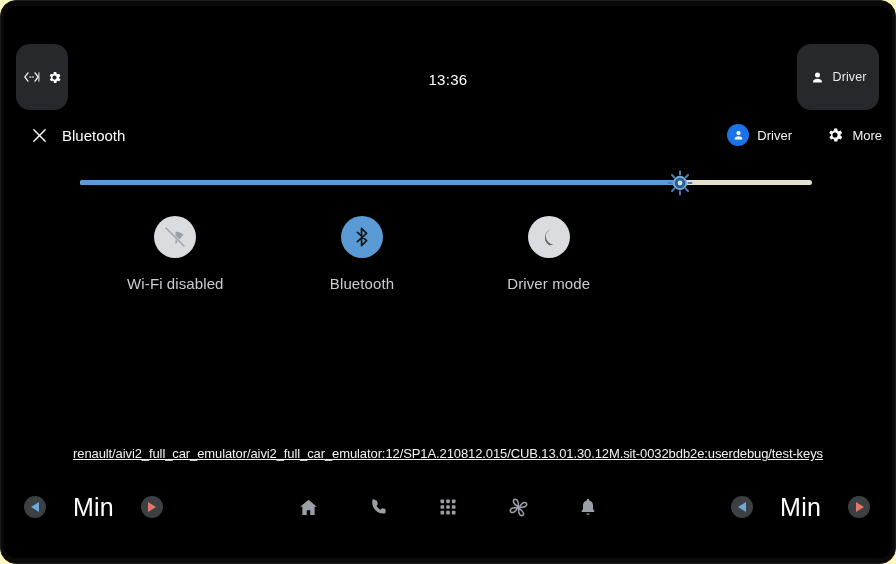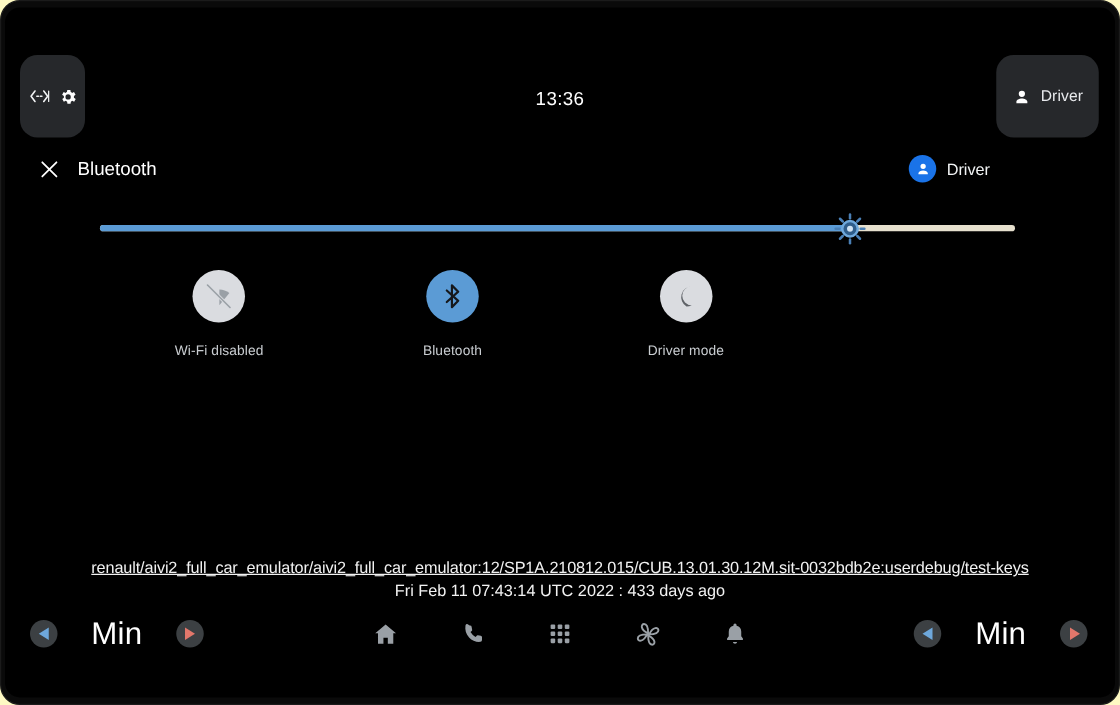--- a/index.html
+++ b/index.html
@@ -123,21 +123,21 @@
     cursor: pointer;
   }
   .tile-icon {
     width: 42px; height: 42px; border-radius: 50%;
     display: flex; align-items: center; justify-content: center;
   }
   .tile-icon.off { background: #dadce0; }
   .tile-icon.on  { background: #5b9bd5; }
   .tile-label {
     margin-top: 17px;
-    color: #c9cdd1; font-size: 11px; text-align: center;
+    color: #c9cdd1; font-size: 15px; text-align: center;
     letter-spacing: .1px;
   }
 
   
   #buildinfo {
     position: absolute; left: 0; top: 440px; width: 888px;
     text-align: center;
     color: #f2f2f2;
   }
   #build-line { font-size: 13px; letter-spacing: -.1px; white-space: nowrap; text-decoration: underline; }
@@ -235,20 +235,28 @@
 
       <div id="hdr-user" class="hdr-action">
         <span class="avatar-circle">
           <svg width="15" height="15" viewBox="0 0 24 24">
             <path fill="#ffffff" d="M12 11.5a3.4 3.4 0 1 0-3.4-3.4A3.4 3.4 0 0 0 12 11.5zm0 1.8c-2.9 0-6 1.5-6 3.6v1.3h12v-1.3c0-2.1-3.1-3.6-6-3.6z"></path>
           </svg>
         </span>
         <span class="hdr-label">Driver</span>
       </div>
 
+      <div id="hdr-more" class="hdr-action">
+        <span>
+          <svg width="18" height="18" viewBox="0 0 24 24">
+            <path fill="#ffffff" d="M19.4 13a7.8 7.8 0 0 0 0-2l2.1-1.6-2-3.5-2.5 1a7.6 7.6 0 0 0-1.7-1l-.4-2.6h-4l-.4 2.6c-.6.2-1.2.6-1.7 1l-2.5-1-2 3.5L6.6 11a7.8 7.8 0 0 0 0 2l-2.1 1.6 2 3.5 2.5-1c.5.4 1.1.8 1.7 1l.4 2.6h4l.4-2.6a7.6 7.6 0 0 0 1.7-1l2.5 1 2-3.5L19.4 13zM12 15.4A3.4 3.4 0 1 1 15.4 12 3.4 3.4 0 0 1 12 15.4z"></path>
+          </svg>
+        </span>
+        <span class="hdr-label">More</span>
+      </div>
     </div>
 
     <div id="brightness-row">
       <div id="slider" style="background: rgb(230, 224, 206);">
         <div id="slider-fill" style="background: rgb(91, 155, 213); width: 82%;"></div>
         <div id="slider-thumb" style="left: 82%;">
           <svg width="26" height="26" viewBox="0 0 26 26">
             <g stroke="#4a7fb5" stroke-width="2" stroke-linecap="round">
               <path d="M13 1.5 L13 4.5"></path>
               <path d="M13 21.5 L13 24.5"></path>
@@ -293,21 +301,20 @@
           <svg width="22" height="22" viewBox="0 0 24 24">
             <path fill="#5f6368" d="M16.8 3.2A9.6 9.6 0 0 0 12.2 21a9.6 9.6 0 0 0 4.6-1.2 8.2 8.2 0 0 1 0-16.6z"></path>
           </svg>
         </div>
         <div class="tile-label">Driver mode</div>
       </div>
     </div>
 
     <div id="buildinfo">
       <div id="build-line">renault/aivi2_full_car_emulator/aivi2_full_car_emulator:12/SP1A.210812.015/CUB.13.01.30.12M.sit-0032bdb2e:userdebug/test-keys</div>
-      <div id="build-date">Fri Feb 11 07:43:14 UTC 2022 : 433 days ago</div>
     </div>
 
     <div id="navbar">
 
       <div id="temp-left" class="temp-ctl">
         <span class="arrow-btn">
             <span class="tri-left"></span>
           </span>
         <span class="temp-value">Min</span>
         <span class="arrow-btn">

